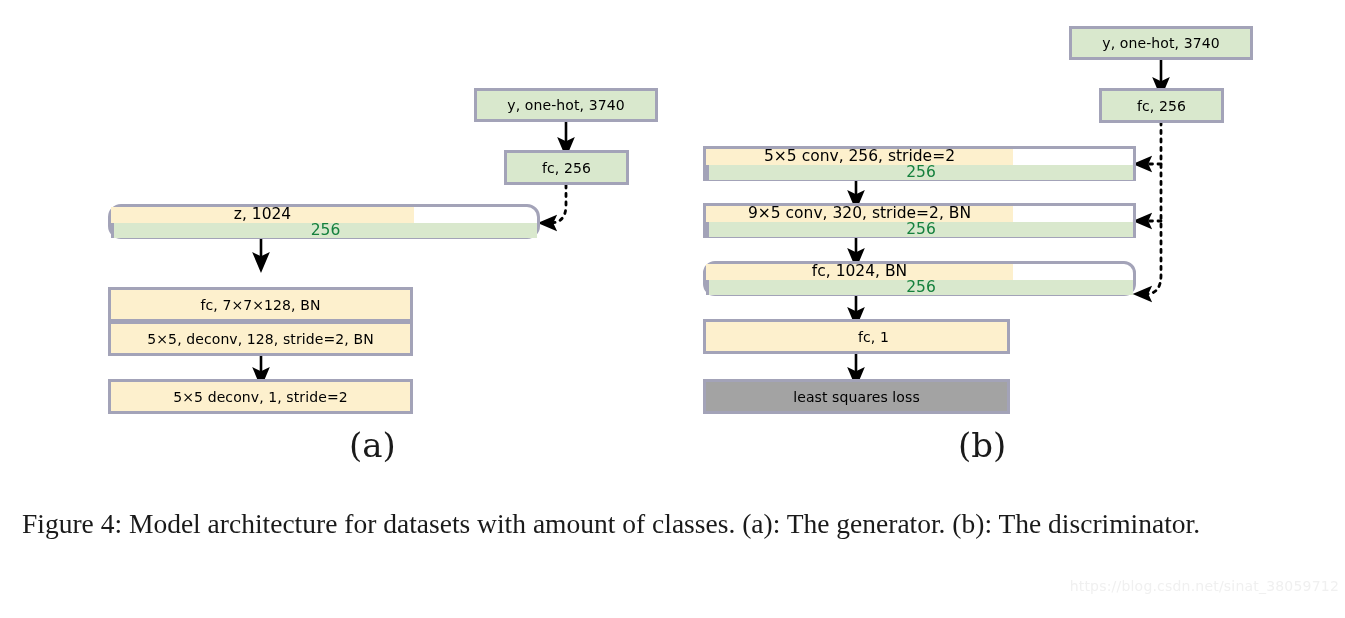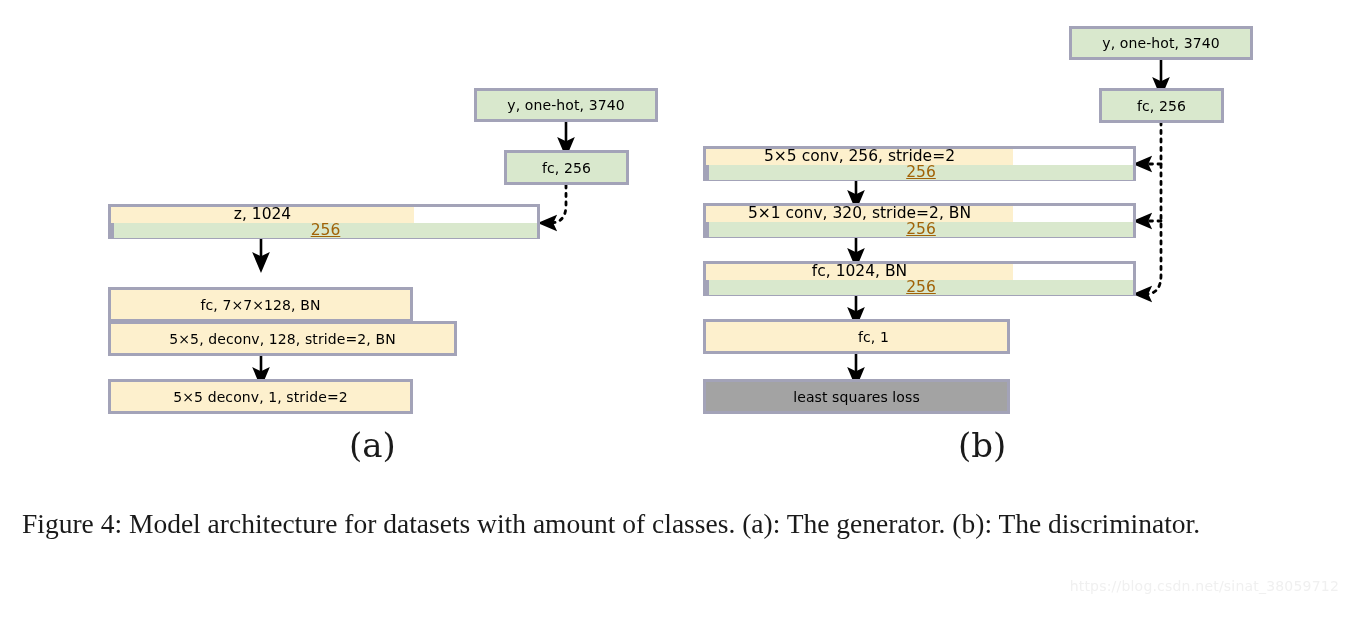--- a/index.html
+++ b/index.html
@@ -59,25 +59,24 @@
     line-height: 1;
     box-sizing: border-box;
   }
   .pair .side {
     background: #d9e8cd;
     border-left: 3px solid #a3a3b8;
     display: flex;
     align-items: center;
     justify-content: center;
     font-size: 15.5px;
-    color: #a16207;
-    white-space: nowrap;
-    line-height: 1;
-    box-sizing: border-box;
-    text-decoration: underline;
+    color: #15803d;
+    white-space: nowrap;
+    line-height: 1;
+    box-sizing: border-box;
   }
 
   
   #connectors {
     position: absolute;
     left: 0; top: 0;
     width: 1345px;
     height: 618px;
     pointer-events: none;
   }
@@ -160,34 +159,34 @@
   </svg>
 
   <div class="node green" style="left:474px; top:88px; width:184px; height:34px;">
     <span>y, one-hot, 3740</span>
   </div>
 
   <div class="node green" style="left:504px; top:150px; width:125px; height:35px;">
     <span>fc, 256</span>
   </div>
 
-  <div class="pair" style="left:108px; top:204px; width:432px; height:35px;">
+  <div class="pair" style="left:108px; top:204px; width:432px; height:35px;border-radius:13px;">
     <div class="main" style="width:303px;">
       <span>z, 1024</span>
     </div>
     <div class="side" style="flex:1;">
       <span>256</span>
     </div>
   </div>
 
   <div class="node yellow" style="left:108px; top:263px; width:305px; height:35px;margin-top:24px;">
     <span>fc, 7×7×128, BN</span>
   </div>
 
-  <div class="node yellow" style="left:108px; top:321px; width:349px; height:35px;">
+  <div class="node yellow" style="left:108px; top:321px; width:305px; height:35px;">
     <span>5×5, deconv, 128, stride=2, BN</span>
   </div>
 
   <div class="node yellow" style="left:108px; top:379px; width:305px; height:35px;">
     <span>5×5 deconv, 1, stride=2</span>
   </div>
 
   <div class="panel-label" style="left:349px; top:428px;">(a)</div>
 
   <div class="node green" style="left:1069px; top:26px; width:184px; height:34px;">
@@ -202,28 +201,28 @@
     <div class="main" style="width:307px;">
       <span>5×5 conv, 256, stride=2</span>
     </div>
     <div class="side" style="flex:1;">
       <span>256</span>
     </div>
   </div>
 
   <div class="pair" style="left:703px; top:203px; width:433px; height:35px;">
     <div class="main" style="width:307px;">
-      <span>5×1 conv, 320, stride=2, BN</span>
-    </div>
-    <div class="side" style="flex:1;">
-      <span>256</span>
-    </div>
-  </div>
-
-  <div class="pair" style="left:703px; top:261px; width:433px; height:35px;">
+      <span>9×5 conv, 320, stride=2, BN</span>
+    </div>
+    <div class="side" style="flex:1;">
+      <span>256</span>
+    </div>
+  </div>
+
+  <div class="pair" style="left:703px; top:261px; width:433px; height:35px;border-radius:12px;">
     <div class="main" style="width:307px;">
       <span>fc, 1024, BN</span>
     </div>
     <div class="side" style="flex:1;">
       <span>256</span>
     </div>
   </div>
 
   <div class="node yellow" style="left:703px; top:319px; width:307px; height:35px;padding-left:34px;">
     <span>fc, 1</span>

